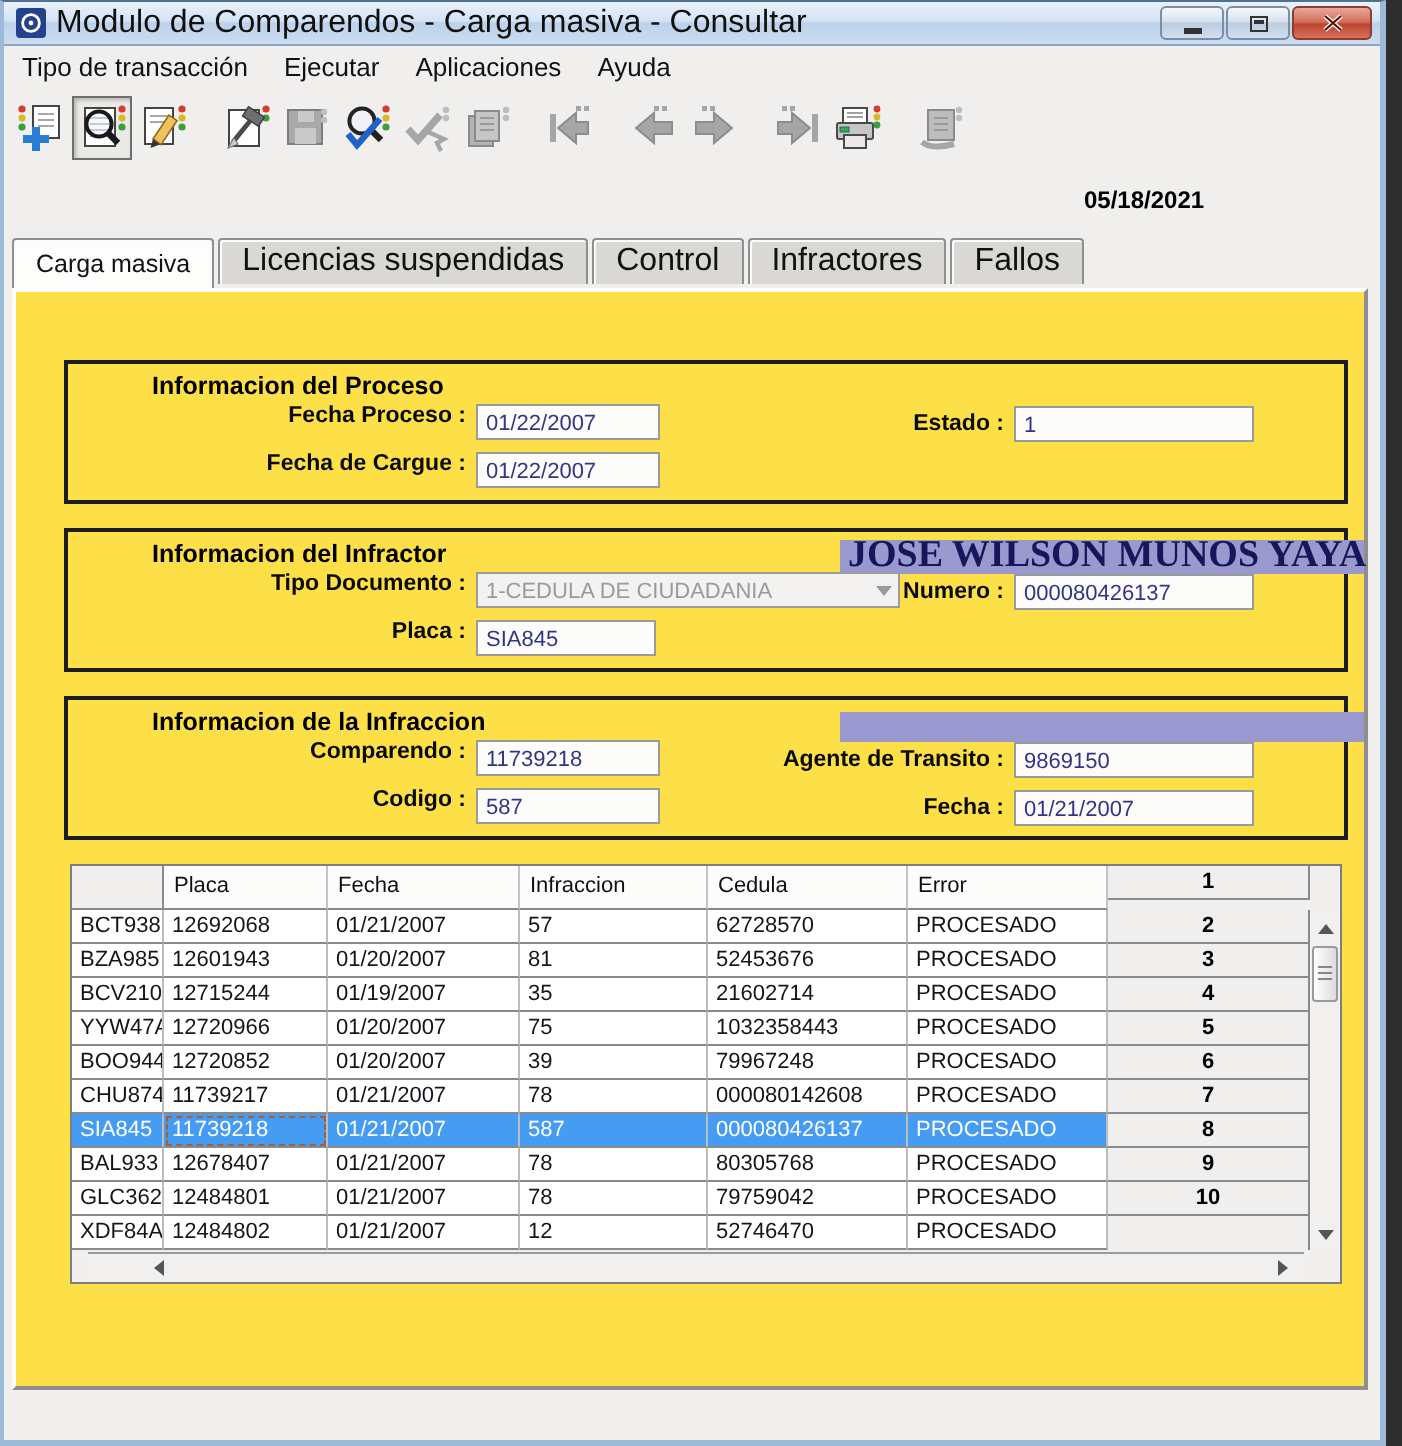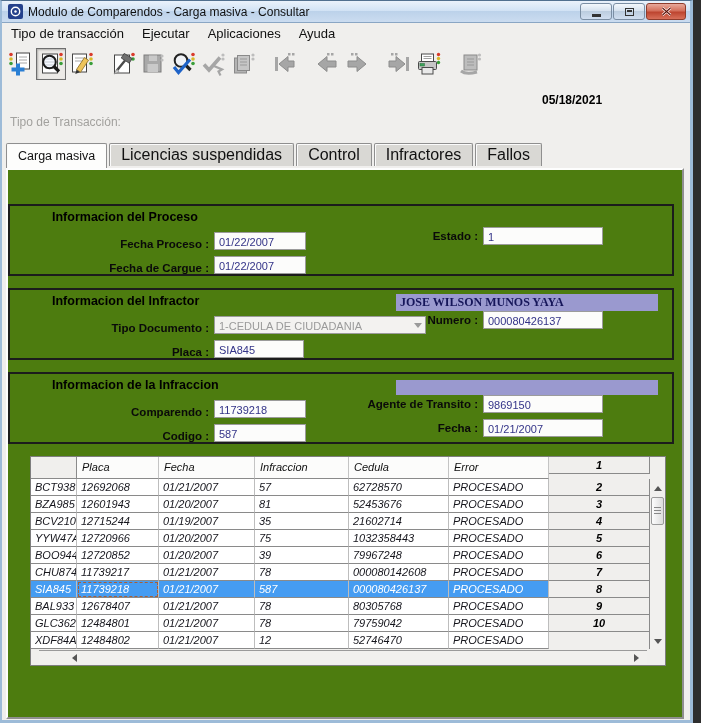--- a/index.html
+++ b/index.html
@@ -7,21 +7,21 @@
     font-family:"Liberation Sans", sans-serif; }
   .window { position:absolute; left:0; top:0; width:693px; height:723px;
     background:#f0efed; border:1px solid #51708f; border-left:2px solid #9dbbd8;
     border-right:3px solid #9dbbd8; border-bottom:3px solid #9dbbd8;
     display:flex; flex-direction:column; }
   
   .titlebar { height:22px; flex:0 0 22px; display:flex; align-items:center; padding:0 4px;
     background:linear-gradient(#eaf2fb, #d3e3f5 45%, #bcd2ea 50%, #cbdcf0);
     border-bottom:1px solid #8aa6c4; }
   .win-icon { width:15px; height:15px; margin:0 5px 0 2px; display:inline-flex; }
-  .title { font-size:12px; color:#101010; flex:1; white-space:nowrap; }
+  .title { font-size:16px; color:#101010; flex:1; white-space:nowrap; }
   .controls { display:flex; gap:1px; }
   .ctl { width:32px; height:17px; border:1px solid #7b8ea3; border-radius:3px;
     background:linear-gradient(#f4f8fc,#d6e2ef 45%,#bccddf 50%,#d0def0);
     display:flex; align-items:center; justify-content:center; padding:0; cursor:default; }
   .ctl.close { width:40px; background:linear-gradient(#e8a99b,#d4705c 45%,#bd4530 55%,#d8705a); border-color:#8e3c2c; }
   .glyph-min { width:9px; height:3px; background:#333; margin-top:7px; }
   .glyph-max { width:9px; height:8px; border:1px solid #333; position:relative; }
   .glyph-max::after{ content:""; position:absolute; left:1px; top:1px; right:1px; height:2px; background:#333;}
   
   .menubar { height:21px; flex:0 0 21px; display:flex; align-items:center; gap:18px;
@@ -41,42 +41,42 @@
   
   .tabstrip { margin:12px 0 0 4px; height:25px; display:flex; align-items:flex-start; }
   .tab { height:23px; padding:0 11px; margin-right:2px; display:flex; align-items:center;
     font-size:16px; color:#111; background:#d9d8d4;
     border:1px solid #8f8f8f; border-bottom:none; border-radius:2px 2px 0 0;
     box-shadow:inset 1px 1px 0 #fbfbfb; }
   .tab.active { height:25px; background:#fdfdfc; font-size:12.5px; position:relative; z-index:2; }
   
   .frame { margin:0 6px 6px 4px; height:551px;
     border:2px solid; border-color:#fdfdfd #8f8f8f #8f8f8f #fdfdfd;
-    background:#4d7c0f; padding:34px 8px 8px 0; position:relative; }
+    background:#fde047; padding:34px 8px 8px 24px; position:relative; }
   
   .groupbox { border:2px solid #1c1c1c; height:72px; margin-bottom:12px; position:relative; padding-top:4px; }
   .gtitle { font-size:12.5px; font-weight:bold; color:#000; margin-left:42px; height:16px; }
-  .frow { position:relative; height:24px; display:flex; align-items:flex-end; }
+  .frow { position:relative; height:24px; display:flex; align-items:flex-start; }
   .flabel { display:inline-block; width:199px; text-align:right; font-size:11.5px; font-weight:bold; color:#0a0a0a; }
   .fvalue { display:inline-block; margin-left:5px; height:18px; line-height:16px; padding:1px 0 0 4px;
     border:1px solid #9b9b9b; background:#fcfcfb; font-size:11px; color:#333388; overflow:hidden; white-space:nowrap; }
   .w92{width:92px} .w90{width:90px}
   .pair2 { position:absolute; left:318px; top:1px; display:flex; align-items:center; }
   .pair2 .flabel { width:150px; }
   .pair2 .fvalue { width:120px; }
   .combo { width:212px; position:relative; color:#9a9a9a; background:#f3f2f0; padding-right:16px; }
   .combo .arrow { position:absolute; right:3px; top:6px; width:0; height:0;
     border-left:4px solid transparent; border-right:4px solid transparent; border-top:5px solid #9a9a9a; }
   .banner { position:absolute; left:386px; top:4px; width:262px; height:17px;
     background:#9a99cf; color:#16165a; font-family:"Liberation Serif", serif;
-    font-weight:bold; font-size:12px; line-height:16px; padding-left:4px; white-space:nowrap; }
+    font-weight:bold; font-size:19px; line-height:16px; padding-left:4px; white-space:nowrap; }
   .banner.empty { top:6px; height:15px; }
   
-  .table-frame { margin-left:22px; width:636px; height:210px; border:1px solid #7e7e7e;
-    background:#f0efed; position:relative;font-style:italic; }
+  .table-frame { margin-left:3px; width:636px; height:210px; border:1px solid #7e7e7e;
+    background:#f0efed; position:relative; }
   .tgrid { display:grid; grid-template-columns:46px 82px 96px 94px 100px 100px 101px; }
   .hcell { height:22px; background:#fcfcfb; border-right:1px solid #c4c4c4; border-bottom:1px solid #8a8a8a;
     font-size:11px; color:#101010; padding:4px 0 0 5px; }
   .hcell.corner { background:#f0efed; border-right:1px solid #8a8a8a; }
   .cell { height:17px; background:#ffffff; border-right:1px solid #bdbdbd; border-bottom:1px solid #8a8a8a;
     font-size:11px; color:#15151c; padding:2px 0 0 4px; white-space:nowrap; overflow:hidden; }
   .cell.rownum { background:#f0efed; border-right:1px solid #8a8a8a; font-weight:bold;
     text-align:center; padding-left:0; color:#000; }
   .cell.sel { background:#459cf2; color:#ffffff; }
   .cell.focus-cell { outline:1px dashed #a5603a; outline-offset:-2px; }
@@ -271,21 +271,20 @@
         <circle cx="21.5" cy="4" r="1.6" fill="#bdbdbd"></circle>
           <circle cx="21.5" cy="8" r="1.6" fill="#bdbdbd"></circle>
       </svg>
     </button>
   </div>
 
   <div class="canvas">
     <div class="date-line">
       <span class="date">05/18/2021</span>
     </div>
-    <div class="trans-label">Tipo de Transacción:</div>
 
     <div class="tabstrip">
       <div class="tab active">Carga masiva</div>
       <div class="tab">Licencias suspendidas</div>
       <div class="tab">Control</div>
       <div class="tab">Infractores</div>
       <div class="tab">Fallos</div>
     </div>
 
     <div class="frame">

